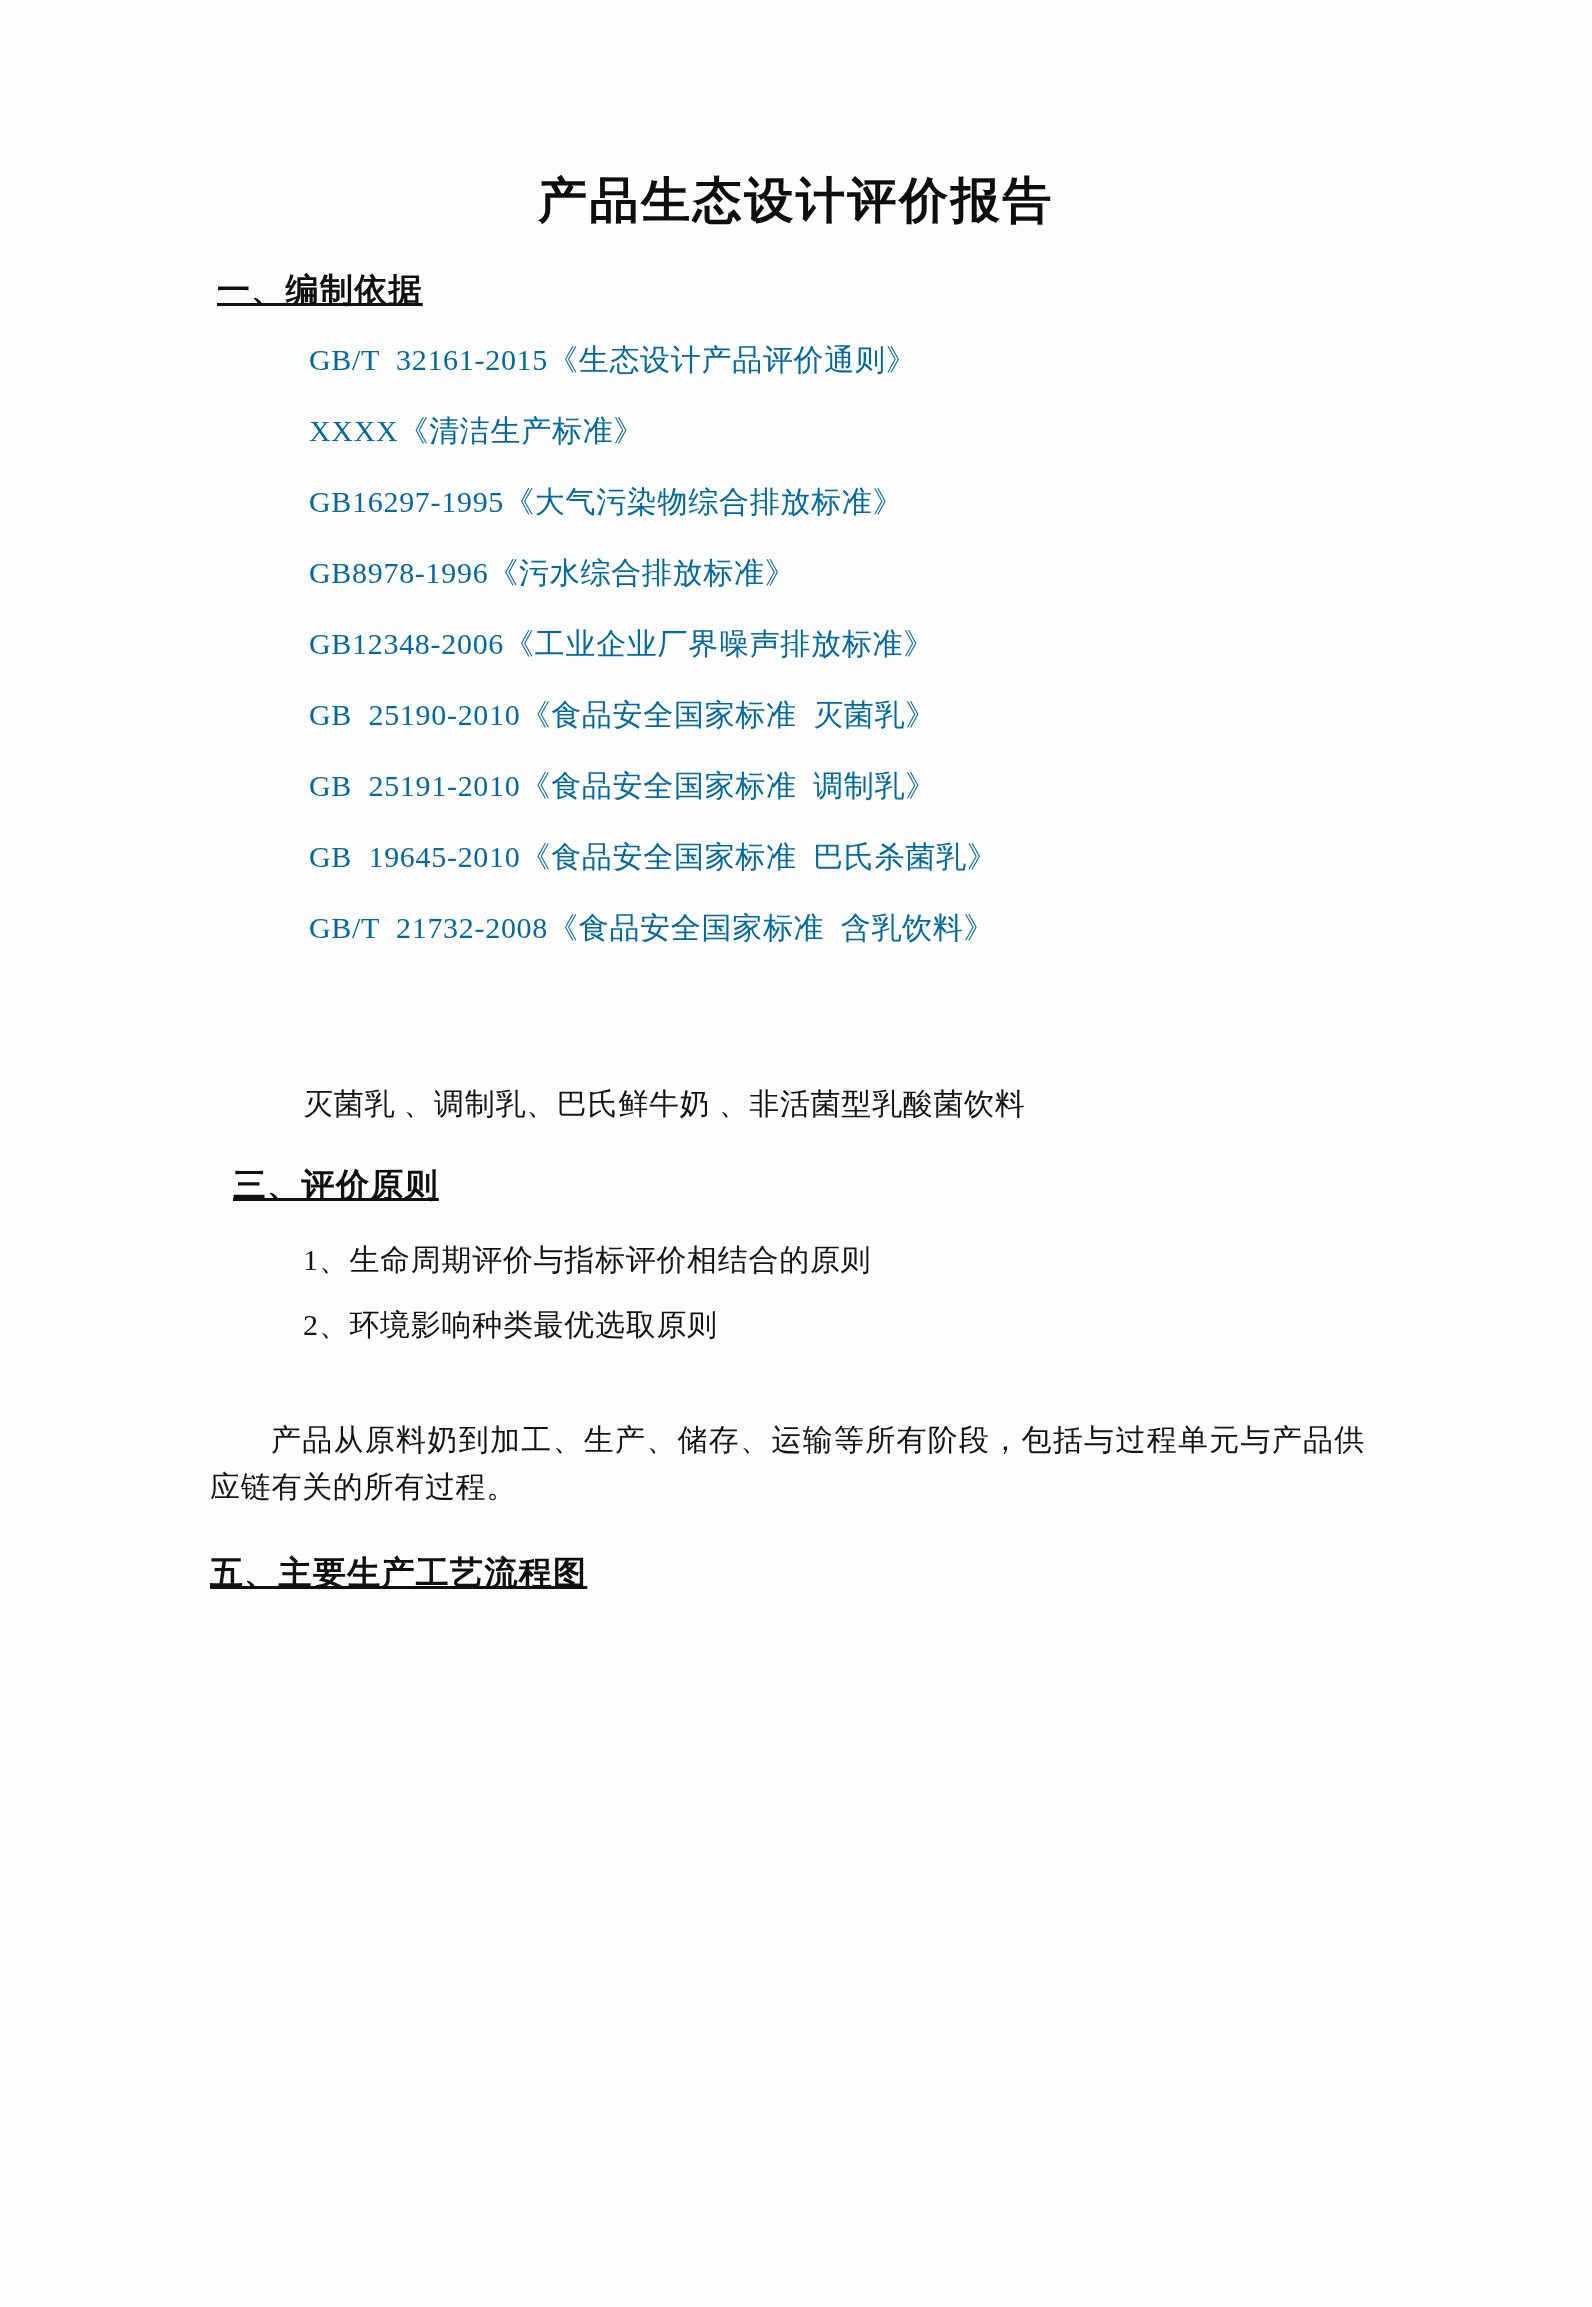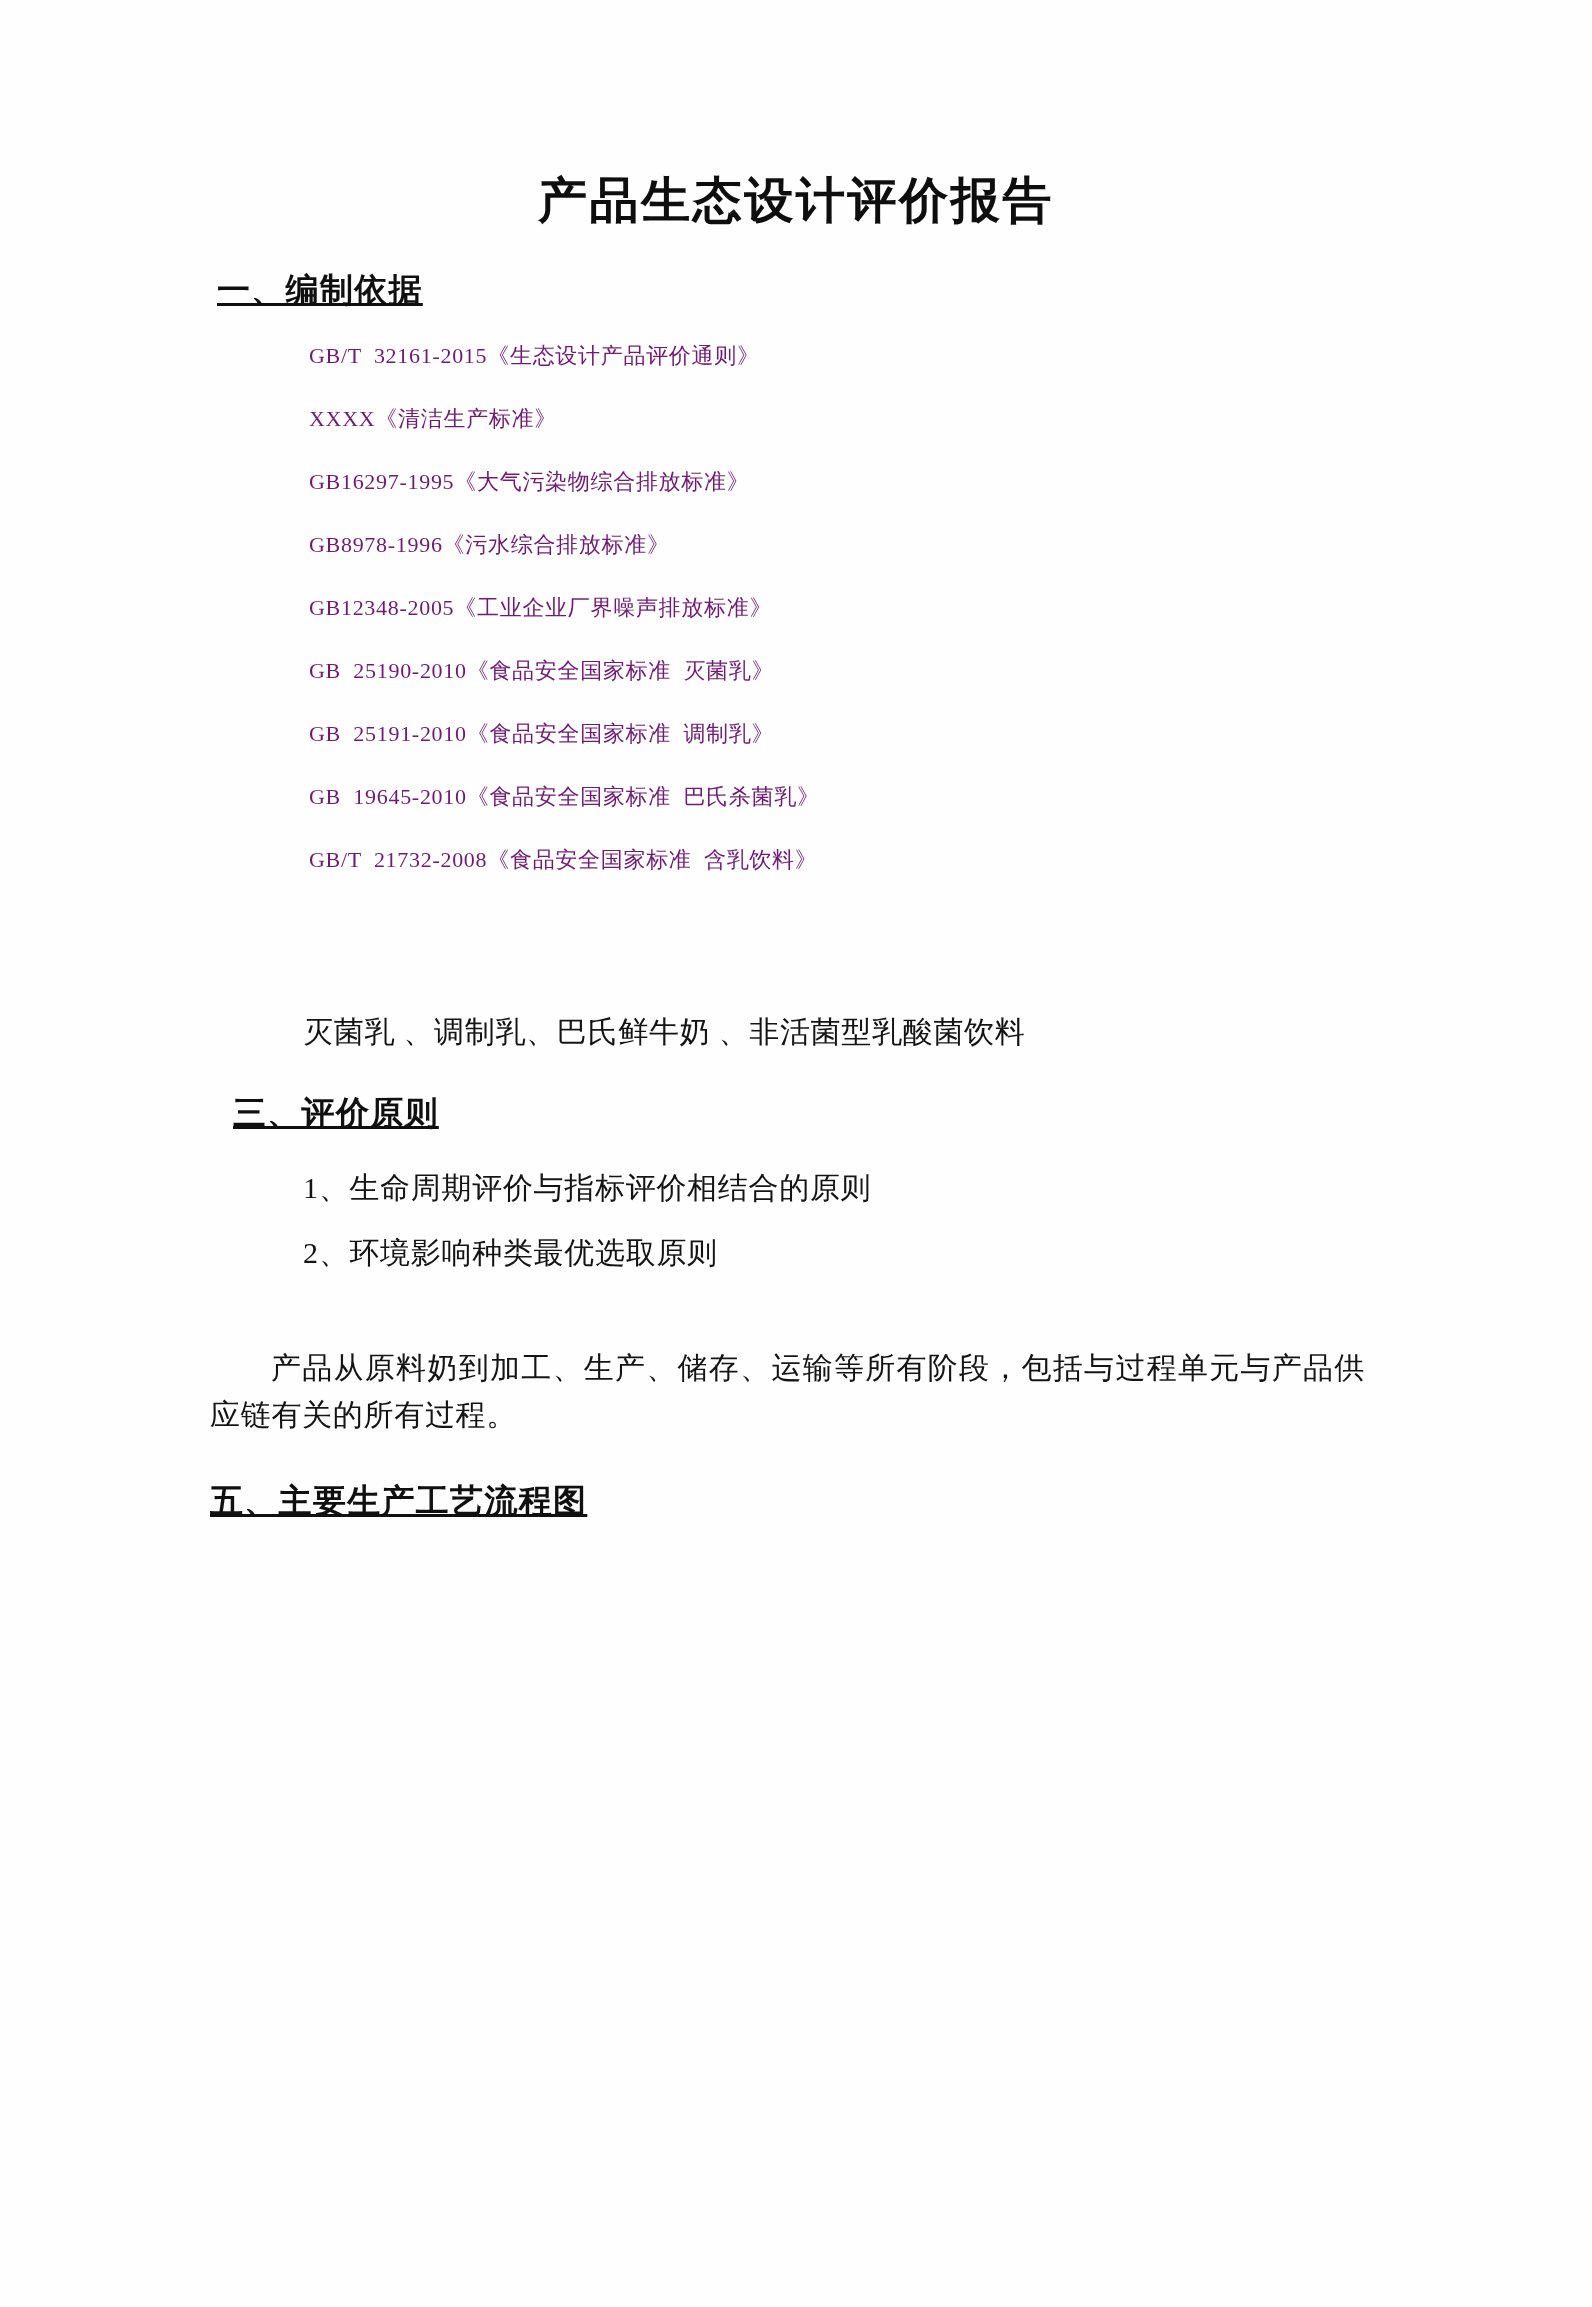--- a/index.html
+++ b/index.html
@@ -46,25 +46,25 @@
   }
   .h-indent-2 {
     margin-left: 217px;
   }
   .ref-list {
     list-style: none;
     margin: 0;
     padding: 0;
   }
   .ref-item {
-    font-size: 22px;
+    font-size: 30px;
     line-height: 1.0;
     margin-left: 309px;
     letter-spacing: 0.7px;
-    color: #701a75;
+    color: #0369a1;
     white-space: pre;
   }
   .body-line {
     font-size: 30px;
     letter-spacing: 0.7px;
     color: #141414;
     white-space: pre;
   }
   .para {
     font-size: 30px;
@@ -88,21 +88,21 @@
 
   <div class="section-heading h-indent-2">一、编制依据</div>
 
   <div class="spacer-md"></div>
 
   <div class="ref-list">
     <div class="ref-item" style="margin-bottom:41px">GB/T  32161-2015《生态设计产品评价通则》</div>
     <div class="ref-item" style="margin-bottom:41px">XXXX《清洁生产标准》</div>
     <div class="ref-item" style="margin-bottom:41px">GB16297-1995《大气污染物综合排放标准》</div>
     <div class="ref-item" style="margin-bottom:41px">GB8978-1996《污水综合排放标准》</div>
-    <div class="ref-item" style="margin-bottom:41px">GB12348-2005《工业企业厂界噪声排放标准》</div>
+    <div class="ref-item" style="margin-bottom:41px">GB12348-2006《工业企业厂界噪声排放标准》</div>
     <div class="ref-item" style="margin-bottom:41px">GB  25190-2010《食品安全国家标准  灭菌乳》</div>
     <div class="ref-item" style="margin-bottom:41px">GB  25191-2010《食品安全国家标准  调制乳》</div>
     <div class="ref-item" style="margin-bottom:41px">GB  19645-2010《食品安全国家标准  巴氏杀菌乳》</div>
     <div class="ref-item" style="margin-bottom:0">GB/T  21732-2008《食品安全国家标准  含乳饮料》</div>
   </div>
 
   <div style="height:109px"></div>
 
 
   <div class="spacer-md"></div>

